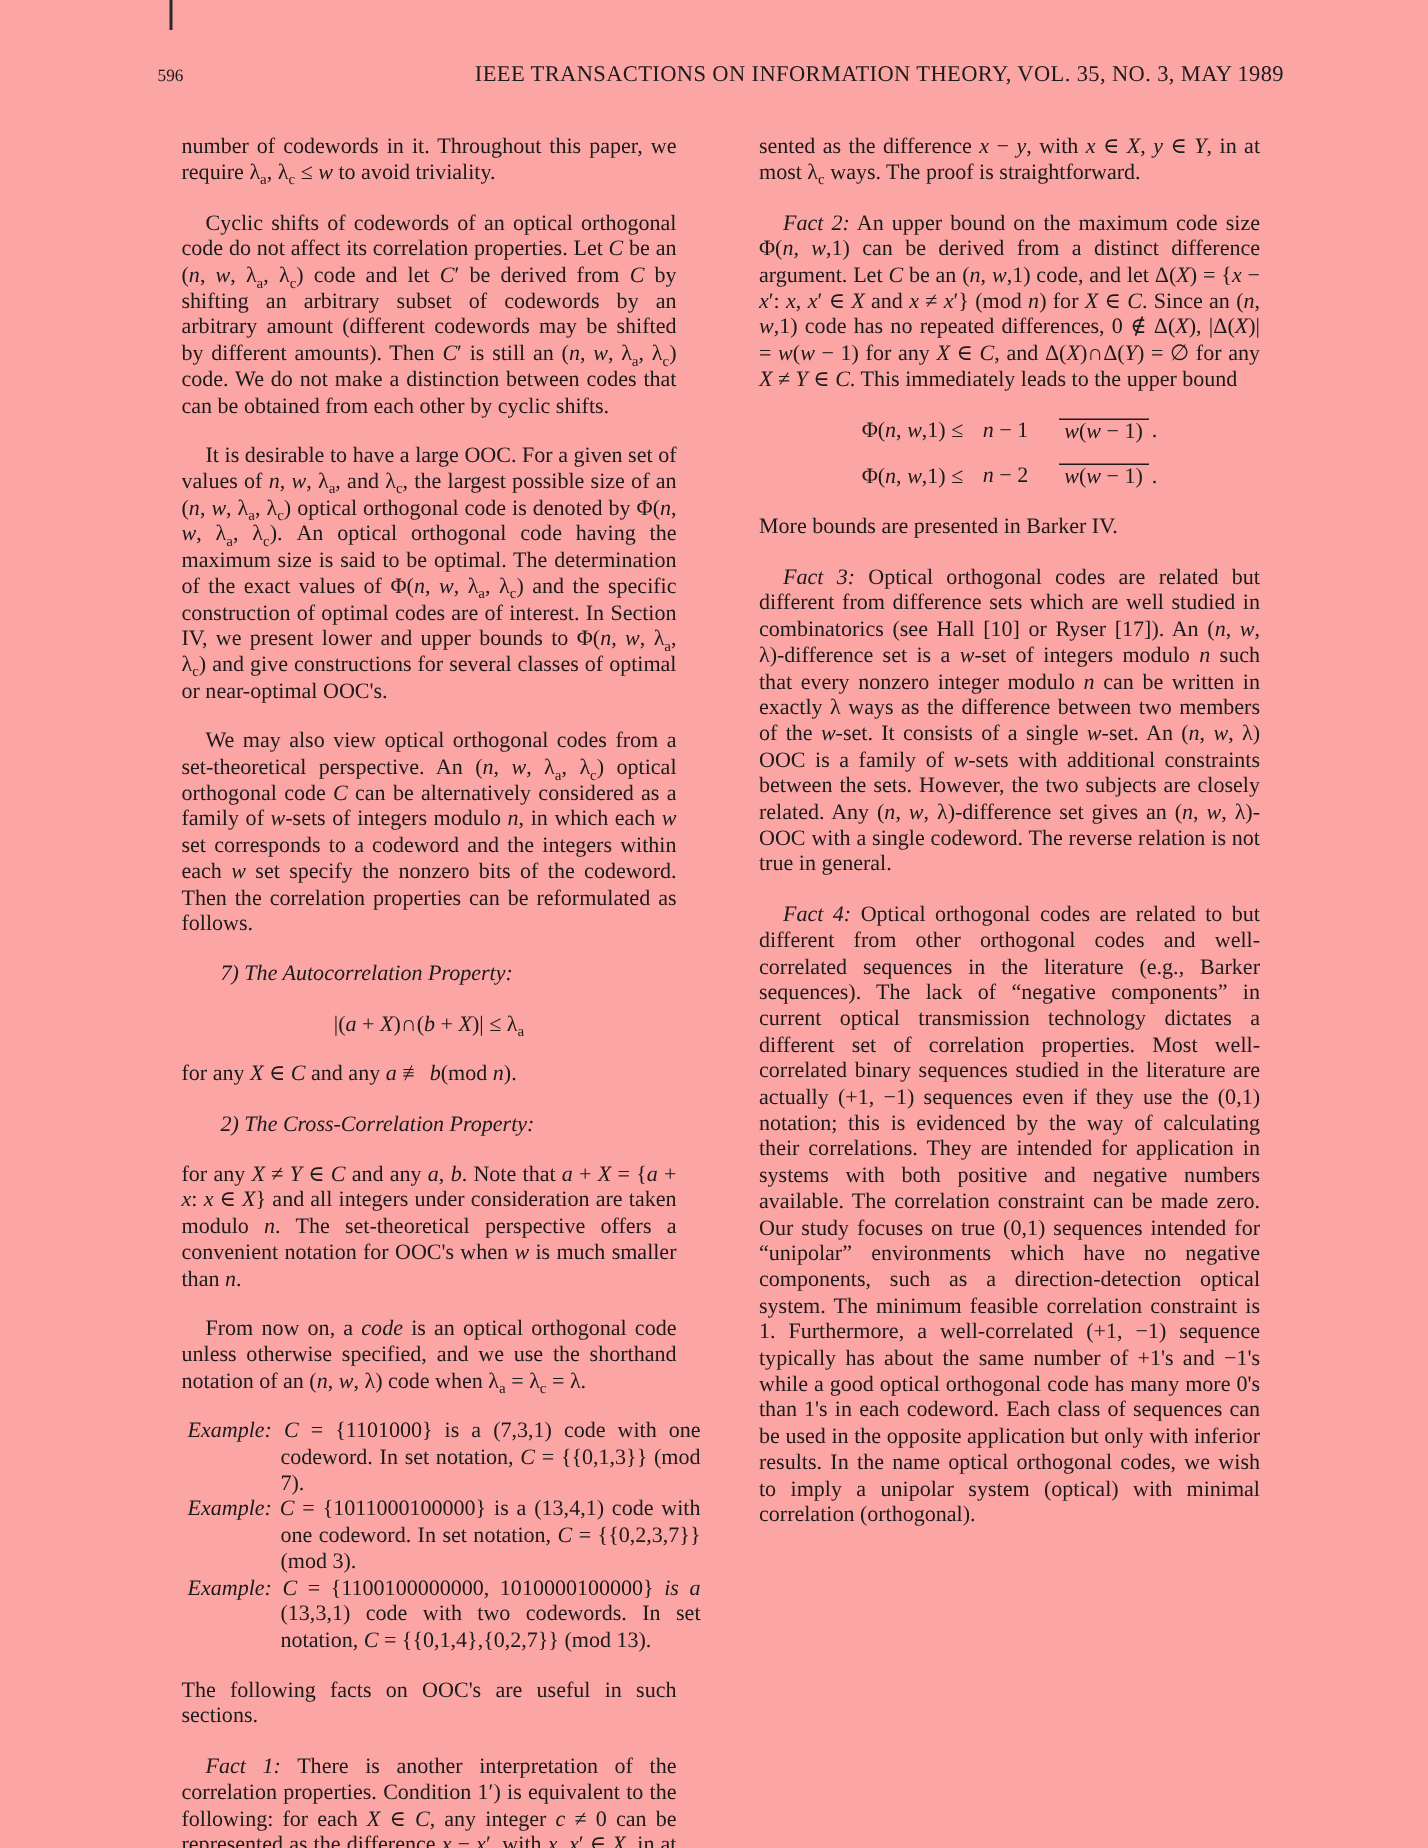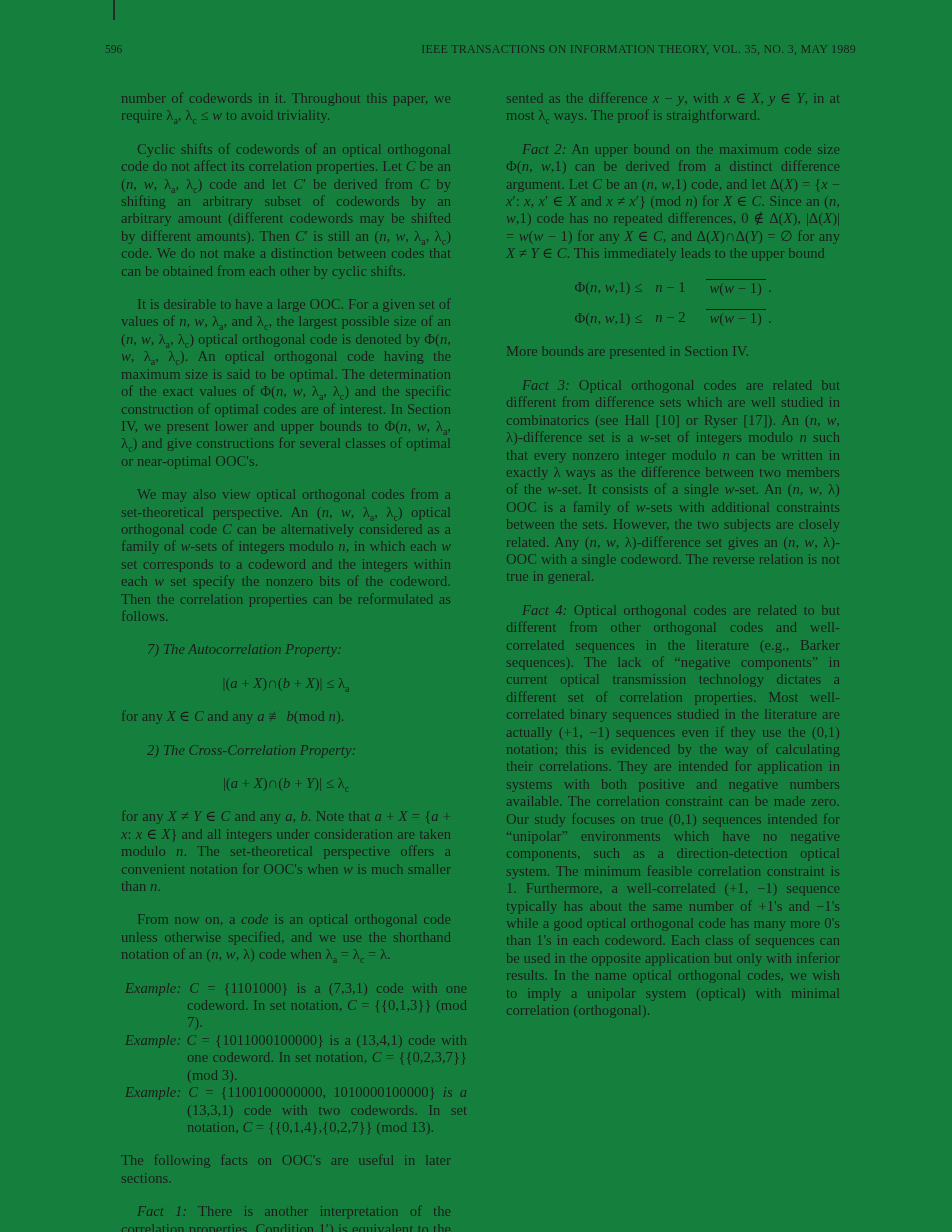--- a/index.html
+++ b/index.html
@@ -1,34 +1,34 @@
 <!DOCTYPE html>
 <html><head>
 <meta charset="utf-8">
 <title>IEEE Paper Page 596</title>
 <style>
   html,body{margin:0;padding:0;background:#e8e8e8;}
   .page{
     position:relative;
     width:952px;height:1232px;
-    background:#15803d;
+    background:#fca5a5;
     font-family:"Liberation Serif","DejaVu Serif",serif;
     color:#1b1b1b;
     overflow:hidden;
   }
   .scan-line{
     position:absolute;left:113px;top:0;width:2px;height:20px;
     background:#2a2a2a;
   }
   .running-head{
     position:absolute;left:105px;top:42px;width:751px;
     display:flex;justify-content:space-between;align-items:baseline;
   }
   .page-num{font-size:11.5px;}
-  .journal{font-size:12px;letter-spacing:0.25px;}
+  .journal{font-size:15px;letter-spacing:0.25px;}
   .col{position:absolute;top:74px;font-size:14.7px;line-height:17.4px;}
   .col-left{left:105px;width:362px;}
   .col-right{left:490px;width:366px;}
   p{margin:16px;text-align:justify;}
   p.indent{text-indent:16px;}
   p.cont-end{text-align-last:justify;}
   .prop-heading{font-style:italic;text-indent:26px;text-align:left;}
   .equation{text-align:center;margin:7px 0 6px;}
   .equation sub,.col sub{font-size:10px;line-height:0;}
   .equation-frac{
@@ -58,29 +58,28 @@
 
   <div class="col col-left">
     <p>number of codewords in it. Throughout this paper, we require λ<sub>a</sub>, λ<sub>c</sub> ≤ <i>w</i> to avoid triviality.</p>
     <p class="indent">Cyclic shifts of codewords of an optical orthogonal code do not affect its correlation properties. Let <i>C</i> be an (<i>n</i>, <i>w</i>, λ<sub>a</sub>, λ<sub>c</sub>) code and let <i>C</i>′ be derived from <i>C</i> by shifting an arbitrary subset of codewords by an arbitrary amount (different codewords may be shifted by different amounts). Then <i>C</i>′ is still an (<i>n</i>, <i>w</i>, λ<sub>a</sub>, λ<sub>c</sub>) code. We do not make a distinction between codes that can be obtained from each other by cyclic shifts.</p>
     <p class="indent">It is desirable to have a large OOC. For a given set of values of <i>n</i>, <i>w</i>, λ<sub>a</sub>, and λ<sub>c</sub>, the largest possible size of an (<i>n</i>, <i>w</i>, λ<sub>a</sub>, λ<sub>c</sub>) optical orthogonal code is denoted by Φ(<i>n</i>, <i>w</i>, λ<sub>a</sub>, λ<sub>c</sub>). An optical orthogonal code having the maximum size is said to be optimal. The determination of the exact values of Φ(<i>n</i>, <i>w</i>, λ<sub>a</sub>, λ<sub>c</sub>) and the specific construction of optimal codes are of interest. In Section IV, we present lower and upper bounds to Φ(<i>n</i>, <i>w</i>, λ<sub>a</sub>, λ<sub>c</sub>) and give constructions for several classes of optimal or near-optimal OOC's.</p>
     <p class="indent">We may also view optical orthogonal codes from a set-theoretical perspective. An (<i>n</i>, <i>w</i>, λ<sub>a</sub>, λ<sub>c</sub>) optical orthogonal code <i>C</i> can be alternatively considered as a family of <i>w</i>-sets of integers modulo <i>n</i>, in which each <i>w</i> set corresponds to a codeword and the integers within each <i>w</i> set specify the nonzero bits of the codeword. Then the correlation properties can be reformulated as follows.</p>
     <p class="prop-heading">7) The Autocorrelation Property:</p>
     <div class="equation">|(<i>a</i> + <i>X</i>)∩(<i>b</i> + <i>X</i>)| ≤ λ<sub>a</sub></div>
     <p>for any <i>X</i> ∈ <i>C</i> and any <i>a</i> ≢ <i>b</i>(mod <i>n</i>).</p>
     <p class="prop-heading">2) The Cross-Correlation Property:</p>
-    <div class="equation">|(<i>a</i> + <i>X</i>)∩(<i>b</i> + <i>Y</i>)| ≤ λ<sub>c</sub></div>
     <p>for any <i>X</i> ≠ <i>Y</i> ∈ <i>C</i> and any <i>a</i>, <i>b</i>. Note that <i>a</i> + <i>X</i> = {<i>a</i> + <i>x</i>: <i>x</i> ∈ <i>X</i>} and all integers under consideration are taken modulo <i>n</i>. The set-theoretical perspective offers a convenient notation for OOC's when <i>w</i> is much smaller than <i>n</i>.</p>
     <p class="indent">From now on, a <i>code</i> is an optical orthogonal code unless otherwise specified, and we use the shorthand notation of an (<i>n</i>, <i>w</i>, λ) code when λ<sub>a</sub> = λ<sub>c</sub> = λ.</p>
     <div class="examples">
       <div class="example"><span><i>Example:</i> </span><span><i>C</i> = {1101000} is a (7,3,1) code with one codeword. In set notation, <i>C</i> = {{0,1,3}} (mod 7).</span></div>
       <div class="example"><span><i>Example:</i> </span><span><i>C</i> = {1011000100000} is a (13,4,1) code with one codeword. In set notation, <i>C</i> = {{0,2,3,7}} (mod 3).</span></div>
       <div class="example"><span><i>Example:</i> </span><span><i>C</i> = {1100100000000, 1010000100000} <i>is a</i> (13,3,1) code with two codewords. In set notation, <i>C</i> = {{0,1,4},{0,2,7}} (mod 13).</span></div>
     </div>
-    <p>The following facts on OOC's are useful in later sections.</p>
+    <p>The following facts on OOC's are useful in such sections.</p>
     <p class="indent cont-end"><i>Fact 1:</i> There is another interpretation of the correlation properties. Condition 1′) is equivalent to the following: for each <i>X</i> ∈ <i>C</i>, any integer <i>c</i> ≠ 0 can be represented as the difference <i>x</i> − <i>x</i>′, with <i>x</i>, <i>x</i>′ ∈ <i>X</i>, in at most λ<sub>a</sub> ways. Similarly, 2′) is equivalent to the following: for every pair of <i>w</i>-sets <i>X</i> ≠ <i>Y</i> ∈ <i>C</i>, any integer <i>c</i> ≠ 0 can be repre-</p>
   </div>
 
   <div class="col col-right">
     <p>sented as the difference <i>x</i> − <i>y</i>, with <i>x</i> ∈ <i>X</i>, <i>y</i> ∈ <i>Y</i>, in at most λ<sub>c</sub> ways. The proof is straightforward.</p>
     <p class="indent"><i>Fact 2:</i> An upper bound on the maximum code size Φ(<i>n</i>, <i>w</i>,1) can be derived from a distinct difference argument. Let <i>C</i> be an (<i>n</i>, <i>w</i>,1) code, and let Δ(<i>X</i>) = {<i>x</i> − <i>x</i>′: <i>x</i>, <i>x</i>′ ∈ <i>X</i> and <i>x</i> ≠ <i>x</i>′} (mod <i>n</i>) for <i>X</i> ∈ <i>C</i>. Since an (<i>n</i>, <i>w</i>,1) code has no repeated differences, 0 ∉ Δ(<i>X</i>), |Δ(<i>X</i>)| = <i>w</i>(<i>w</i> − 1) for any <i>X</i> ∈ <i>C</i>, and Δ(<i>X</i>)∩Δ(<i>Y</i>) = ∅ for any <i>X</i> ≠ <i>Y</i> ∈ <i>C</i>. This immediately leads to the upper bound</p>
     <div class="equation-frac">
       <span>Φ(<i>n</i>, <i>w</i>,1) ≤</span>
       <span class="frac">
         <span class="num"><i>n</i> − 1</span>
@@ -89,18 +88,18 @@
       <span class="eq-suffix">.</span>
     </div>
     <div class="equation-frac">
       <span>Φ(<i>n</i>, <i>w</i>,1) ≤</span>
       <span class="frac">
         <span class="num"><i>n</i> − 2</span>
         <span class="den"><i>w</i>(<i>w</i> − 1)</span>
       </span>
       <span class="eq-suffix">.</span>
     </div>
-    <p>More bounds are presented in Section IV.</p>
+    <p>More bounds are presented in Barker IV.</p>
     <p class="indent"><i>Fact 3:</i> Optical orthogonal codes are related but different from difference sets which are well studied in combinatorics (see Hall [10] or Ryser [17]). An (<i>n</i>, <i>w</i>, λ)-difference set is a <i>w</i>-set of integers modulo <i>n</i> such that every nonzero integer modulo <i>n</i> can be written in exactly λ ways as the difference between two members of the <i>w</i>-set. It consists of a single <i>w</i>-set. An (<i>n</i>, <i>w</i>, λ) OOC is a family of <i>w</i>-sets with additional constraints between the sets. However, the two subjects are closely related. Any (<i>n</i>, <i>w</i>, λ)-difference set gives an (<i>n</i>, <i>w</i>, λ)-OOC with a single codeword. The reverse relation is not true in general.</p>
     <p class="indent"><i>Fact 4:</i> Optical orthogonal codes are related to but different from other orthogonal codes and well-correlated sequences in the literature (e.g., Barker sequences). The lack of “negative components” in current optical transmission technology dictates a different set of correlation properties. Most well-correlated binary sequences studied in the literature are actually (+1, −1) sequences even if they use the (0,1) notation; this is evidenced by the way of calculating their correlations. They are intended for application in systems with both positive and negative numbers available. The correlation constraint can be made zero. Our study focuses on true (0,1) sequences intended for “unipolar” environments which have no negative components, such as a direction-detection optical system. The minimum feasible correlation constraint is 1. Furthermore, a well-correlated (+1, −1) sequence typically has about the same number of +1's and −1's while a good optical orthogonal code has many more 0's than 1's in each codeword. Each class of sequences can be used in the opposite application but only with inferior results. In the name optical orthogonal codes, we wish to imply a unipolar system (optical) with minimal correlation (orthogonal).</p>
   </div>
 
 </div>
 
 </body></html>

